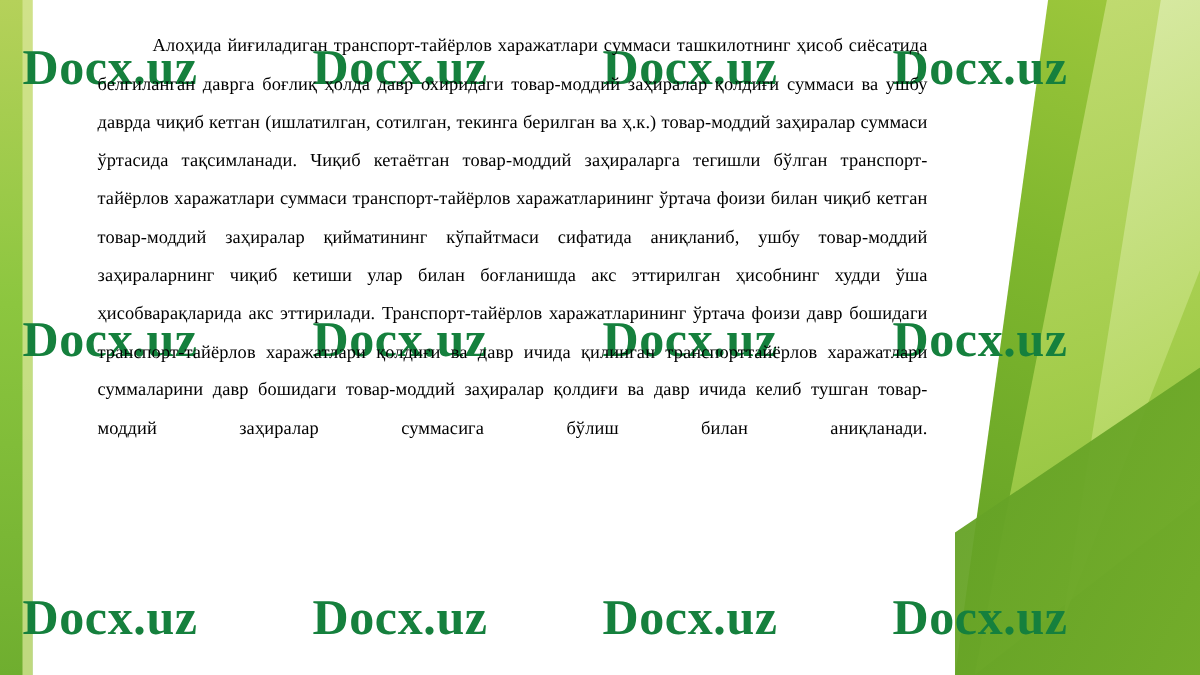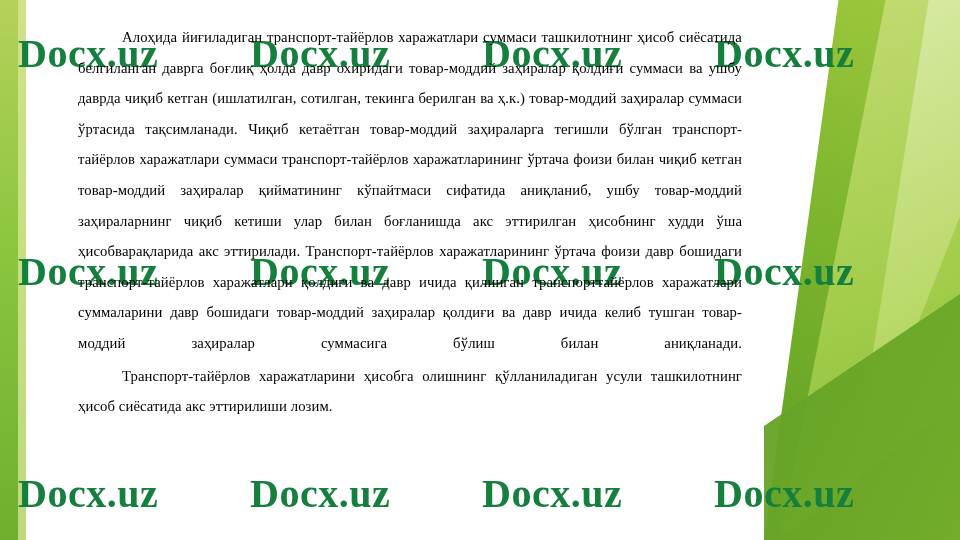--- a/index.html
+++ b/index.html
@@ -156,16 +156,15 @@
       <div class="wm" style="left: 482px; top: 248px;">Docx.uz</div>
       <div class="wm" style="left: 714px; top: 248px;">Docx.uz</div>
       <div class="wm" style="left: 18px; top: 470px;">Docx.uz</div>
       <div class="wm" style="left: 250px; top: 470px;">Docx.uz</div>
       <div class="wm" style="left: 482px; top: 470px;">Docx.uz</div>
       <div class="wm" style="left: 714px; top: 470px;">Docx.uz</div>
     </div>
 
   <div class="content">
     <p class="para">Алоҳида йиғиладиган транспорт-тайёрлов харажатлари суммаси ташкилотнинг ҳисоб сиёсатида белгиланган даврга боғлиқ ҳолда давр охиридаги товар-моддий заҳиралар қолдиғи суммаси ва ушбу даврда чиқиб кетган (ишлатилган, сотилган, текинга берилган ва ҳ.к.) товар-моддий заҳиралар суммаси ўртасида тақсимланади. Чиқиб кетаётган товар-моддий заҳираларга тегишли бўлган транспорт-тайёрлов харажатлари суммаси транспорт-тайёрлов харажатларининг ўртача фоизи билан чиқиб кетган товар-моддий заҳиралар қийматининг кўпайтмаси сифатида аниқланиб, ушбу товар-моддий заҳираларнинг чиқиб кетиши улар билан боғланишда акс эттирилган ҳисобнинг худди ўша ҳисобварақларида акс эттирилади. Транспорт-тайёрлов харажатларининг ўртача фоизи давр бошидаги транспорт-тайёрлов харажатлари қолдиғи ва давр ичида қилинган транспорттайёрлов харажатлари суммаларини давр бошидаги товар-моддий заҳиралар қолдиғи ва давр ичида келиб тушган товар-моддий заҳиралар суммасига бўлиш билан аниқланади.</p>
-    <p class="para last-left">Транспорт-тайёрлов харажатларини ҳисобга олишнинг қўлланиладиган усули ташкилотнинг ҳисоб сиёсатида акс эттирилиши лозим.</p>
   </div>
 
 </div>
 
 </body></html>

